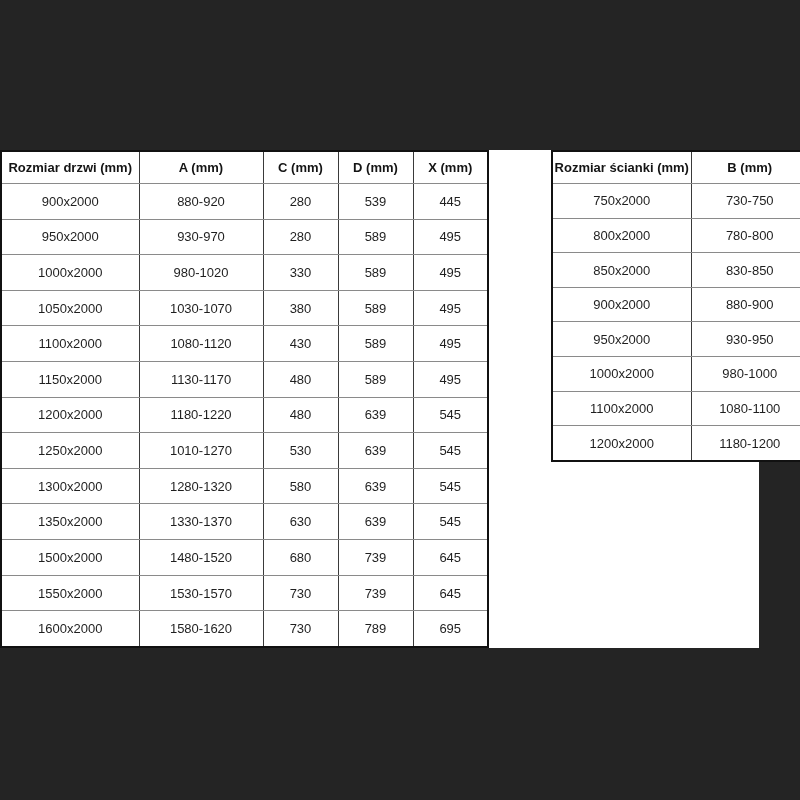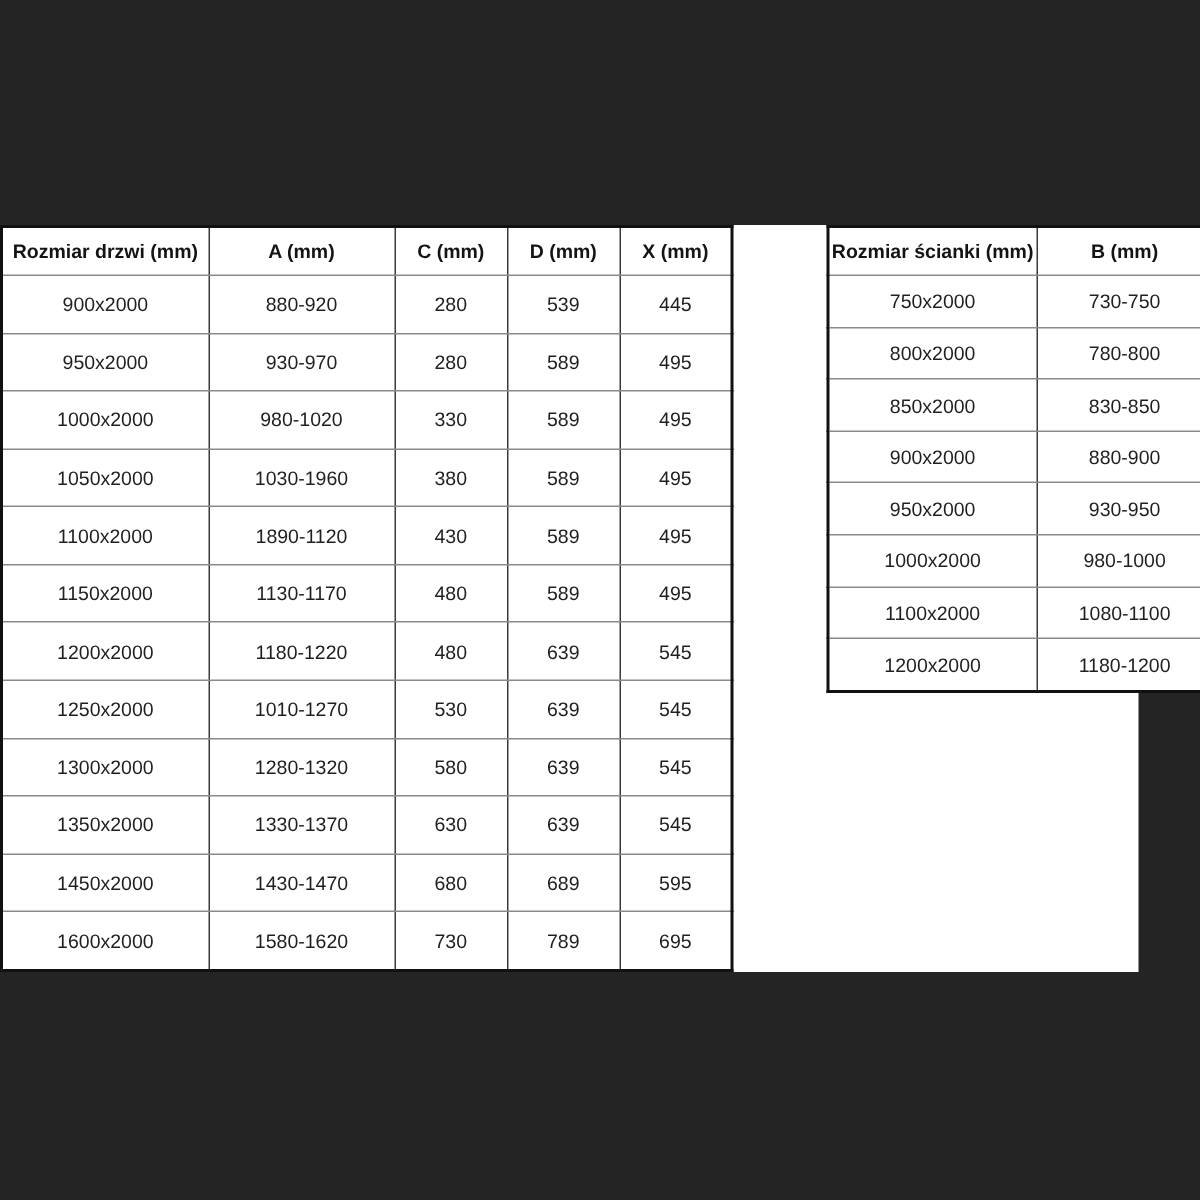--- a/index.html
+++ b/index.html
@@ -103,28 +103,28 @@
         </tr>
           <tr>
           <td>1000x2000</td>
           <td>980-1020</td>
           <td>330</td>
           <td>589</td>
           <td>495</td>
         </tr>
           <tr>
           <td>1050x2000</td>
-          <td>1030-1960</td>
+          <td>1030-1070</td>
           <td>380</td>
           <td>589</td>
           <td>495</td>
         </tr>
           <tr>
           <td>1100x2000</td>
-          <td>1890-1120</td>
+          <td>1080-1120</td>
           <td>430</td>
           <td>589</td>
           <td>495</td>
         </tr>
           <tr>
           <td>1150x2000</td>
           <td>1130-1170</td>
           <td>480</td>
           <td>589</td>
           <td>495</td>
@@ -151,25 +151,32 @@
           <td>545</td>
         </tr>
           <tr>
           <td>1350x2000</td>
           <td>1330-1370</td>
           <td>630</td>
           <td>639</td>
           <td>545</td>
         </tr>
           <tr>
-          <td>1450x2000</td>
-          <td>1430-1470</td>
+          <td>1500x2000</td>
+          <td>1480-1520</td>
           <td>680</td>
-          <td>689</td>
-          <td>595</td>
+          <td>739</td>
+          <td>645</td>
+        </tr>
+          <tr>
+          <td>1550x2000</td>
+          <td>1530-1570</td>
+          <td>730</td>
+          <td>739</td>
+          <td>645</td>
         </tr>
           <tr>
           <td>1600x2000</td>
           <td>1580-1620</td>
           <td>730</td>
           <td>789</td>
           <td>695</td>
         </tr>
         </tbody>
     </table>

